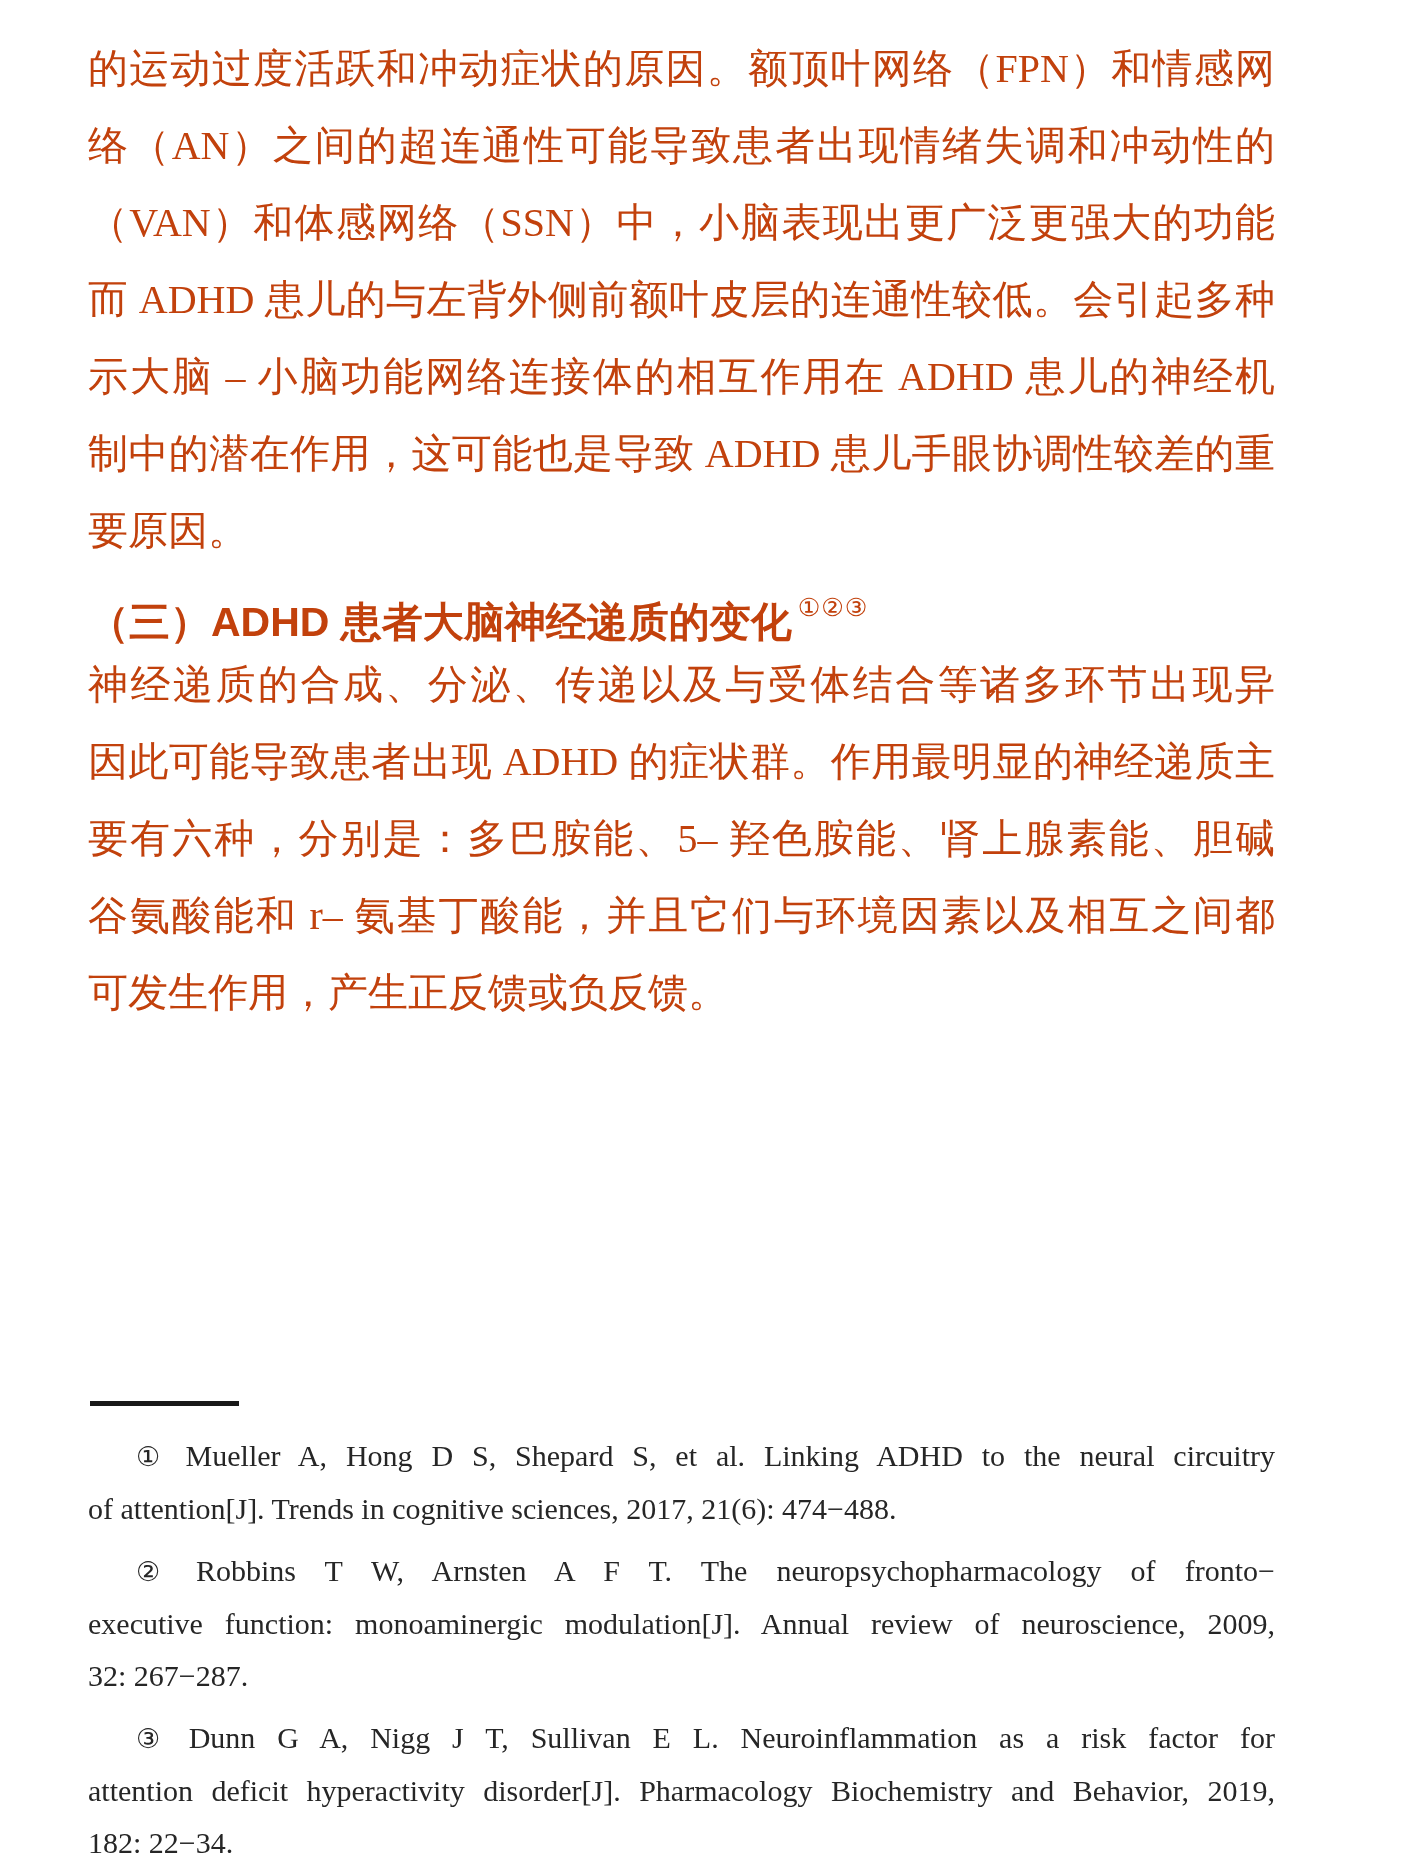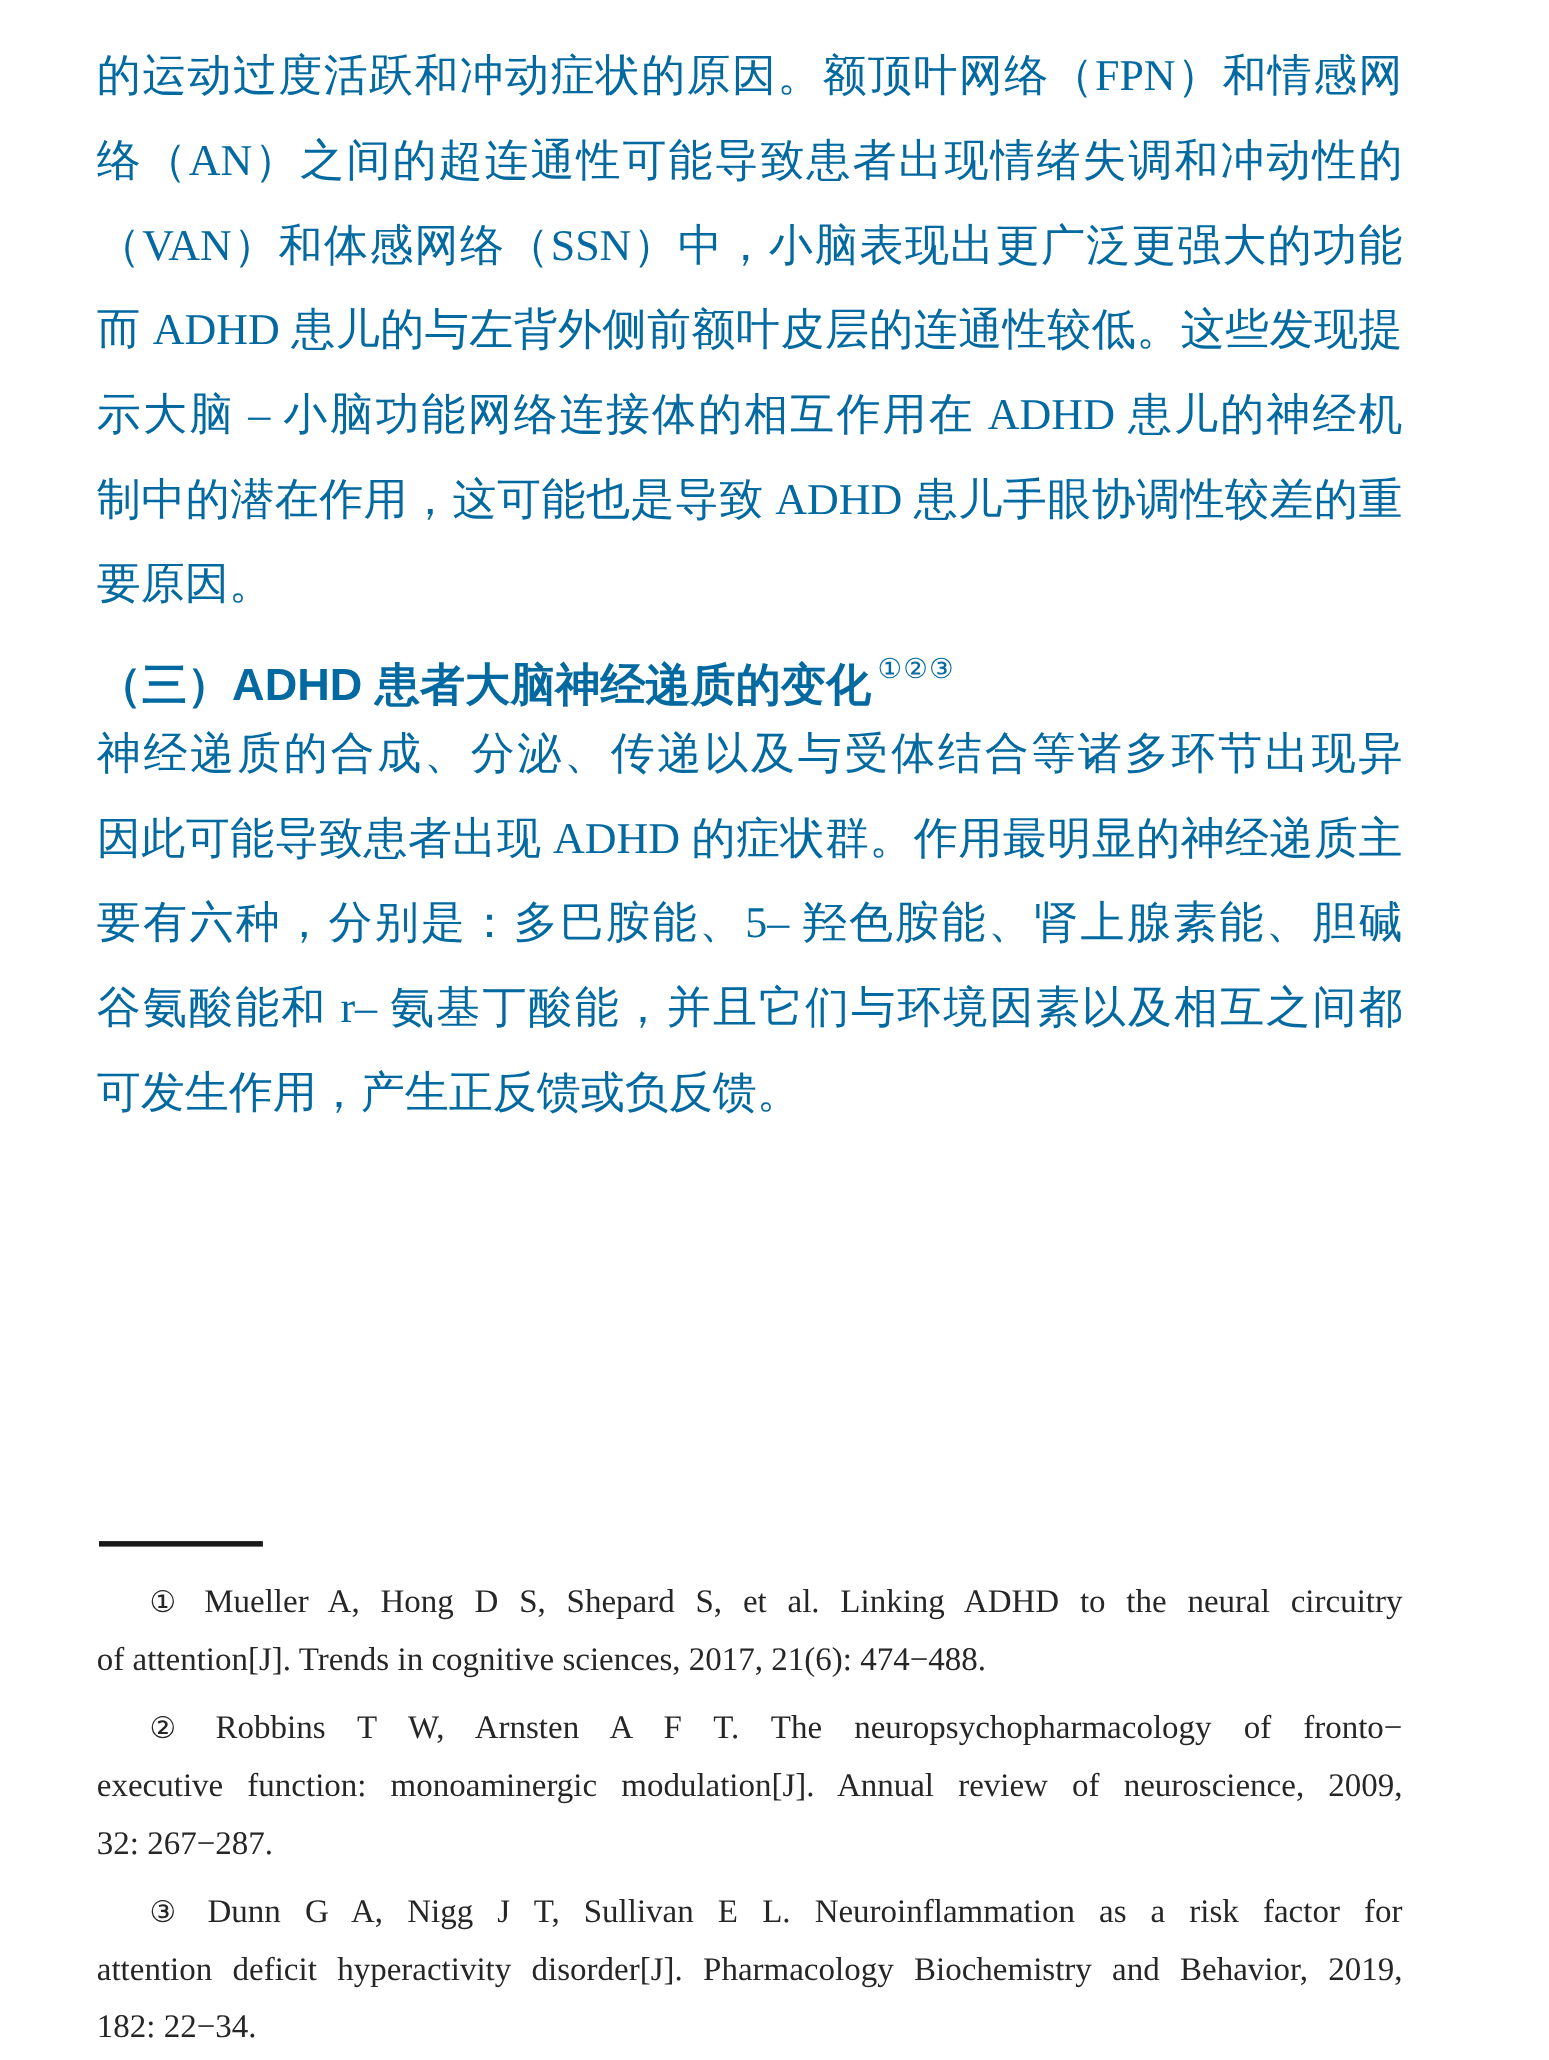--- a/index.html
+++ b/index.html
@@ -18,21 +18,21 @@
     position: absolute;
     left: 88px;
     top: 30px;
     width: 1187px;
   }
   .bline {
     height: 77px;
     line-height: 77px;
     font-size: 40px;
     font-family: "Liberation Serif", "DejaVu Serif", serif;
-    color: #0369a1;
+    color: #c2410c;
     text-align: justify;
     text-align-last: justify;
     overflow: hidden;
     white-space: normal;
   }
   .bline.last {
     text-align-last: left;
   }
   .bline.indent {
     padding-left: 50px;
@@ -91,21 +91,21 @@
   }
 </style>
 </head>
 <body>
 
 <div class="page">
   <div class="text-block">
       <div class="bline"><span>的运动过度活跃和冲动症状的原因。额顶叶网络（FPN）和情感网</span></div>
       <div class="bline"><span>络（AN）之间的超连通性可能导致患者出现情绪失调和冲动性的</span></div>
       <div class="bline"><span>（VAN）和体感网络（SSN）中，小脑表现出更广泛更强大的功能连接，</span></div>
-      <div class="bline"><span>而 ADHD 患儿的与左背外侧前额叶皮层的连通性较低。这些发现提</span></div>
+      <div class="bline"><span>而 ADHD 患儿的与左背外侧前额叶皮层的连通性较低。会引起多种</span></div>
       <div class="bline"><span>示大脑 – 小脑功能网络连接体的相互作用在 ADHD 患儿的神经机</span></div>
       <div class="bline"><span>制中的潜在作用，这可能也是导致 ADHD 患儿手眼协调性较差的重</span></div>
       <div class="bline last"><span>要原因。</span></div>
       <div class="bline heading"><span>（三）ADHD 患者大脑神经递质的变化</span><span class="heading-sup">①②③</span></div>
       <div class="bline"><span>神经递质的合成、分泌、传递以及与受体结合等诸多环节出现异常，</span></div>
       <div class="bline"><span>因此可能导致患者出现 ADHD 的症状群。作用最明显的神经递质主</span></div>
       <div class="bline"><span>要有六种，分别是：多巴胺能、5– 羟色胺能、肾上腺素能、胆碱能、</span></div>
       <div class="bline"><span>谷氨酸能和 r– 氨基丁酸能，并且它们与环境因素以及相互之间都</span></div>
       <div class="bline last"><span>可发生作用，产生正反馈或负反馈。</span></div>
     </div>

